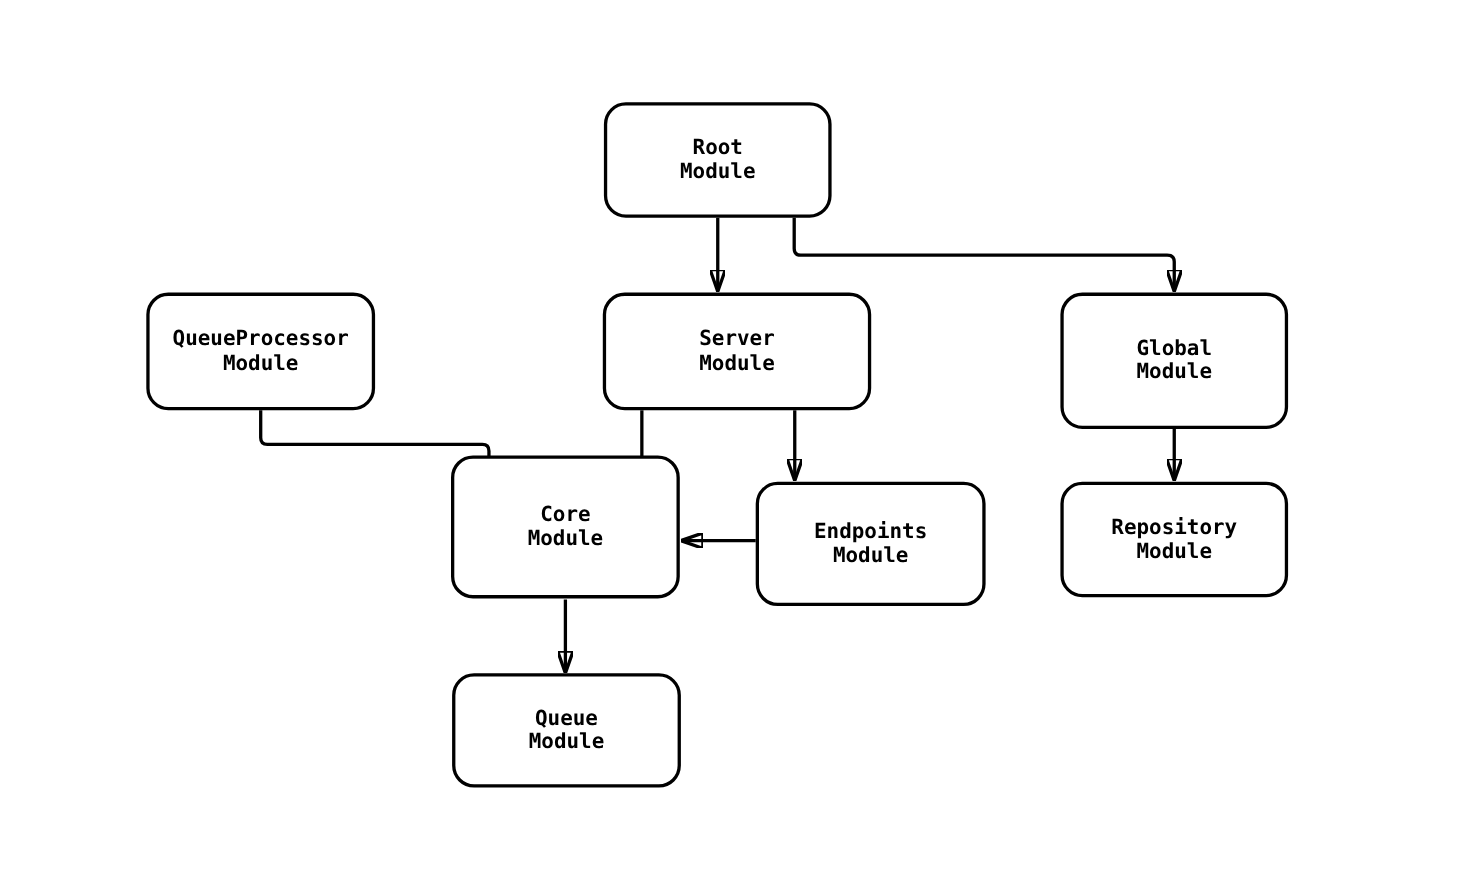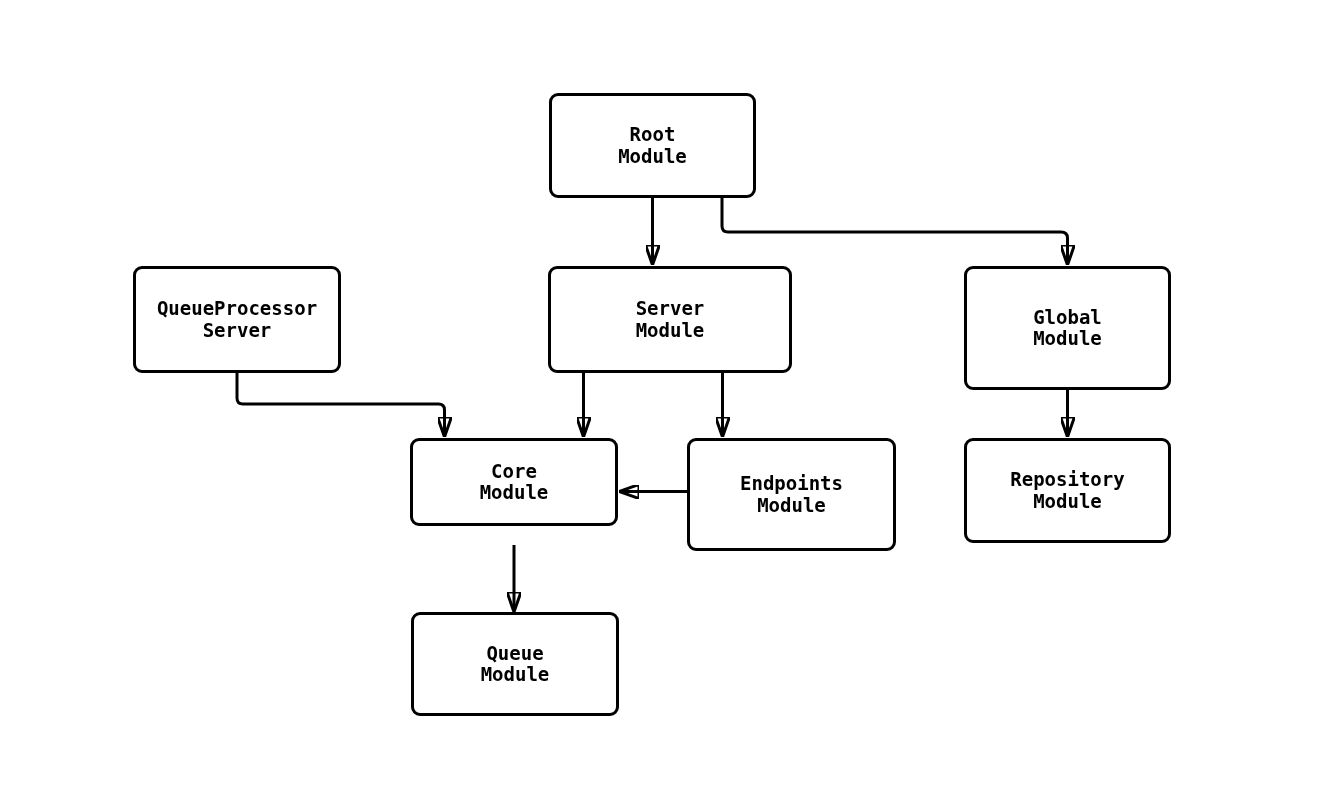--- a/index.html
+++ b/index.html
@@ -25,37 +25,37 @@
   .edges path {
     fill: none;
     stroke: #000000;
     stroke-width: 3;
   }
   .node {
     position: absolute;
     box-sizing: border-box;
     background: #ffffff;
     border: 3px solid #000000;
-    border-radius: 9px;
+    border-radius: 20px;
     display: flex;
     align-items: center;
     justify-content: center;
     text-align: center;
     font-size: 19px;
     font-weight: 700;
     line-height: 21.5px;
     color: #000000;
     white-space: pre-line;
   }
   
   #node-root        { left: 549px; top:  93px; width: 207px; height: 105px; }
   #node-queueproc   { left: 133px; top: 266px; width: 208px; height: 107px; }
   #node-server      { left: 548px; top: 266px; width: 244px; height: 107px; }
   #node-global      { left: 964px; top: 266px; width: 207px; height: 124px; }
-  #node-core        { left: 410px; top: 438px; width: 208px; height: 88px; }
+  #node-core        { left: 410px; top: 414px; width: 208px; height: 130px; }
   #node-endpoints   { left: 687px; top: 438px; width: 209px; height: 113px; }
   #node-repository  { left: 964px; top: 438px; width: 207px; height: 105px; }
   #node-queue       { left: 411px; top: 612px; width: 208px; height: 104px; }
 </style>
 </head>
 <body>
 
 <div class="canvas">
 
   <svg class="edges" viewBox="0 0 1337 809" xmlns="http://www.w3.org/2000/svg">
@@ -74,21 +74,21 @@
     <path d="M1067.5,373 L1067.5,436" marker-end="url(#arrow)"></path>
   </svg>
 
   <div class="node" id="node-root">
     <span>Root
 Module</span>
   </div>
 
   <div class="node" id="node-queueproc">
     <span>QueueProcessor
-Server</span>
+Module</span>
   </div>
 
   <div class="node" id="node-server">
     <span>Server
 Module</span>
   </div>
 
   <div class="node" id="node-global">
     <span>Global
 Module</span>

